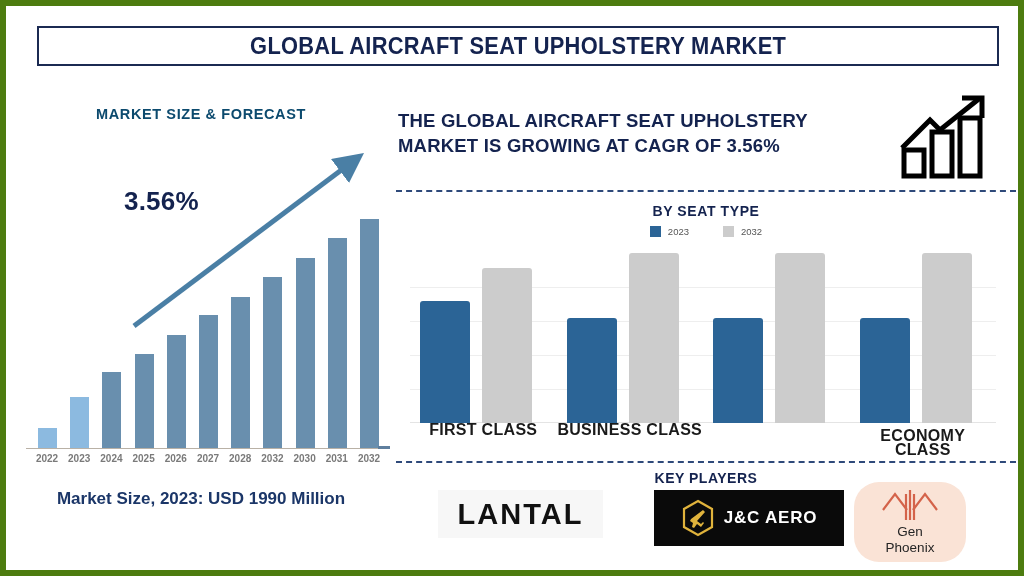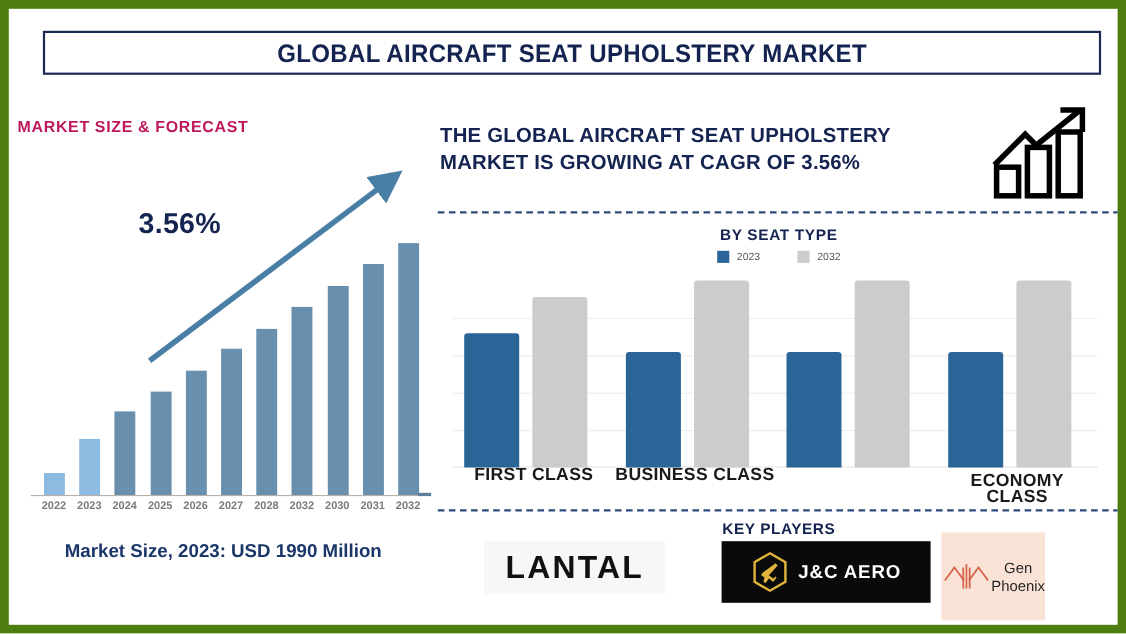--- a/index.html
+++ b/index.html
@@ -8,21 +8,21 @@
     background: #ffffff;
   }
   body {
     font-family: "Liberation Sans", sans-serif;
   }
   #canvas {
     position: relative;
     width: 1024px;
     height: 576px;
     background: #ffffff;
-    border: 8px solid #4d7c0f;
+    border: 6px solid #4d7c0f;
     box-sizing: border-box;
     overflow: hidden;
   }
 
   
   #title-banner {
     position: absolute;
     left: 31px;
     top: 20px;
     width: 962px;
@@ -49,23 +49,24 @@
     left: 8px;
     top: 92px;
     width: 374px;
     height: 476px;
   }
   #left-heading {
     position: absolute;
     left: 0;
     top: 8px;
     width: 374px;
+    text-align: center;
     font-size: 14.5px;
     font-weight: bold;
-    color: #be185d;
+    color: #0c4a6e;
     letter-spacing: 0.6px;
   }
   #cagr-left {
     position: absolute;
     left: 110px;
     top: 88px;
     font-size: 26px;
     font-weight: bold;
     color: #14234f;
     letter-spacing: 0.2px;
@@ -314,27 +315,28 @@
   #jcaero-text {
     font-size: 17px;
     font-weight: bold;
     color: #ffffff;
     letter-spacing: 0.8px;
   }
   #logo-genphoenix {
     position: absolute;
     left: 458px;
     top: -8px;
-    width: 94px;
+    width: 112px;
     height: 80px;
     background: #fae3d6;
     display: flex;
-    flex-direction: row;
+    flex-direction: column;
     align-items: center;
     justify-content: center;
+    border-radius: 25px;
   }
   #genphoenix-text {
     font-size: 13.5px;
     line-height: 16px;
     text-align: center;
     color: #252525;
     margin-top: 2px;
   }
 </style>
 </head>

